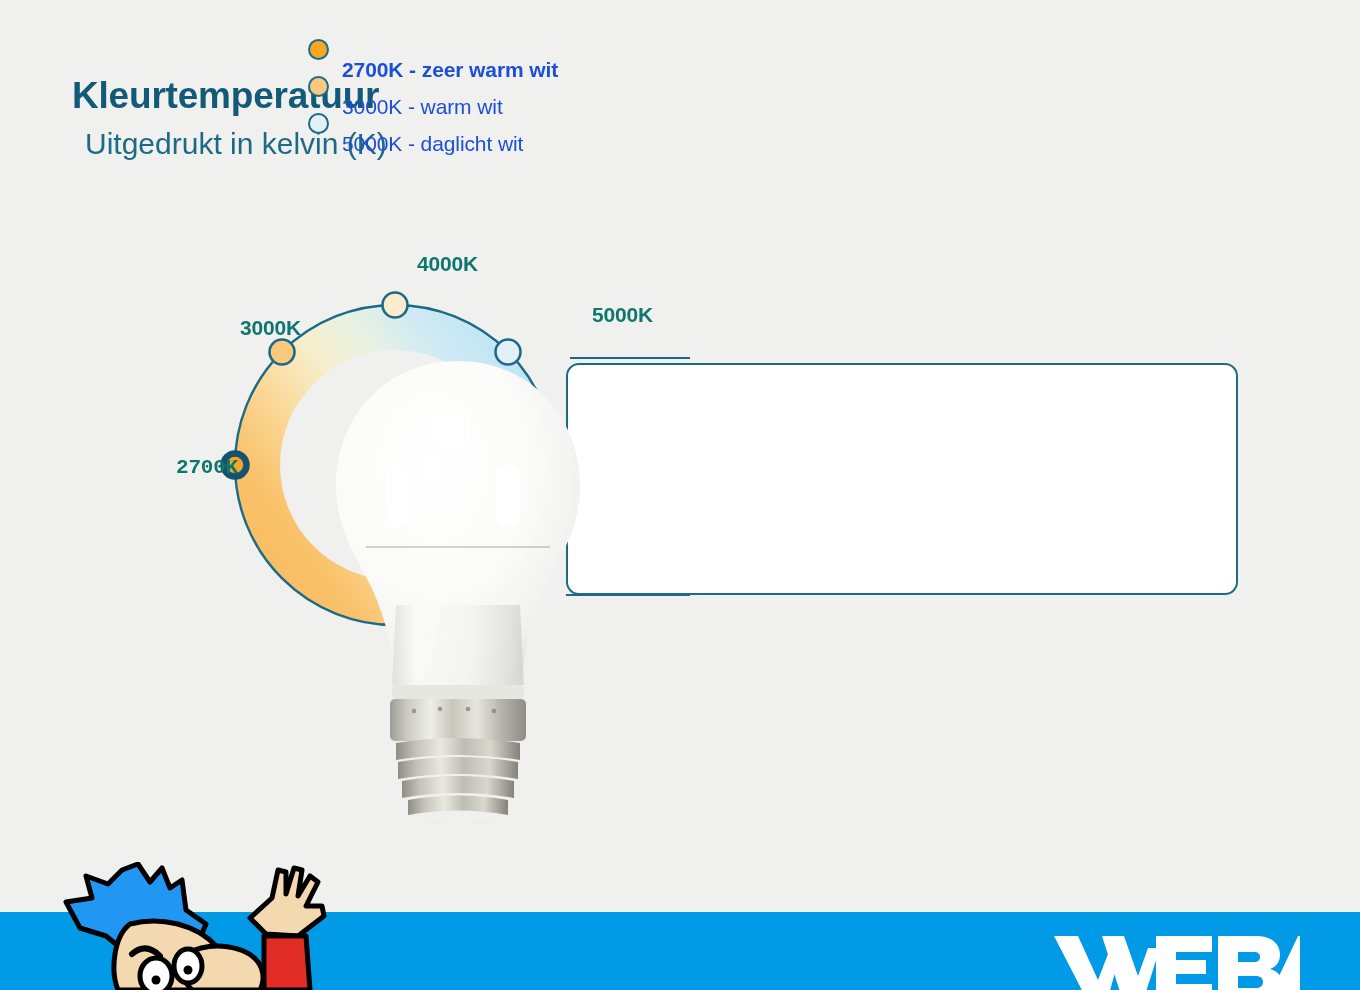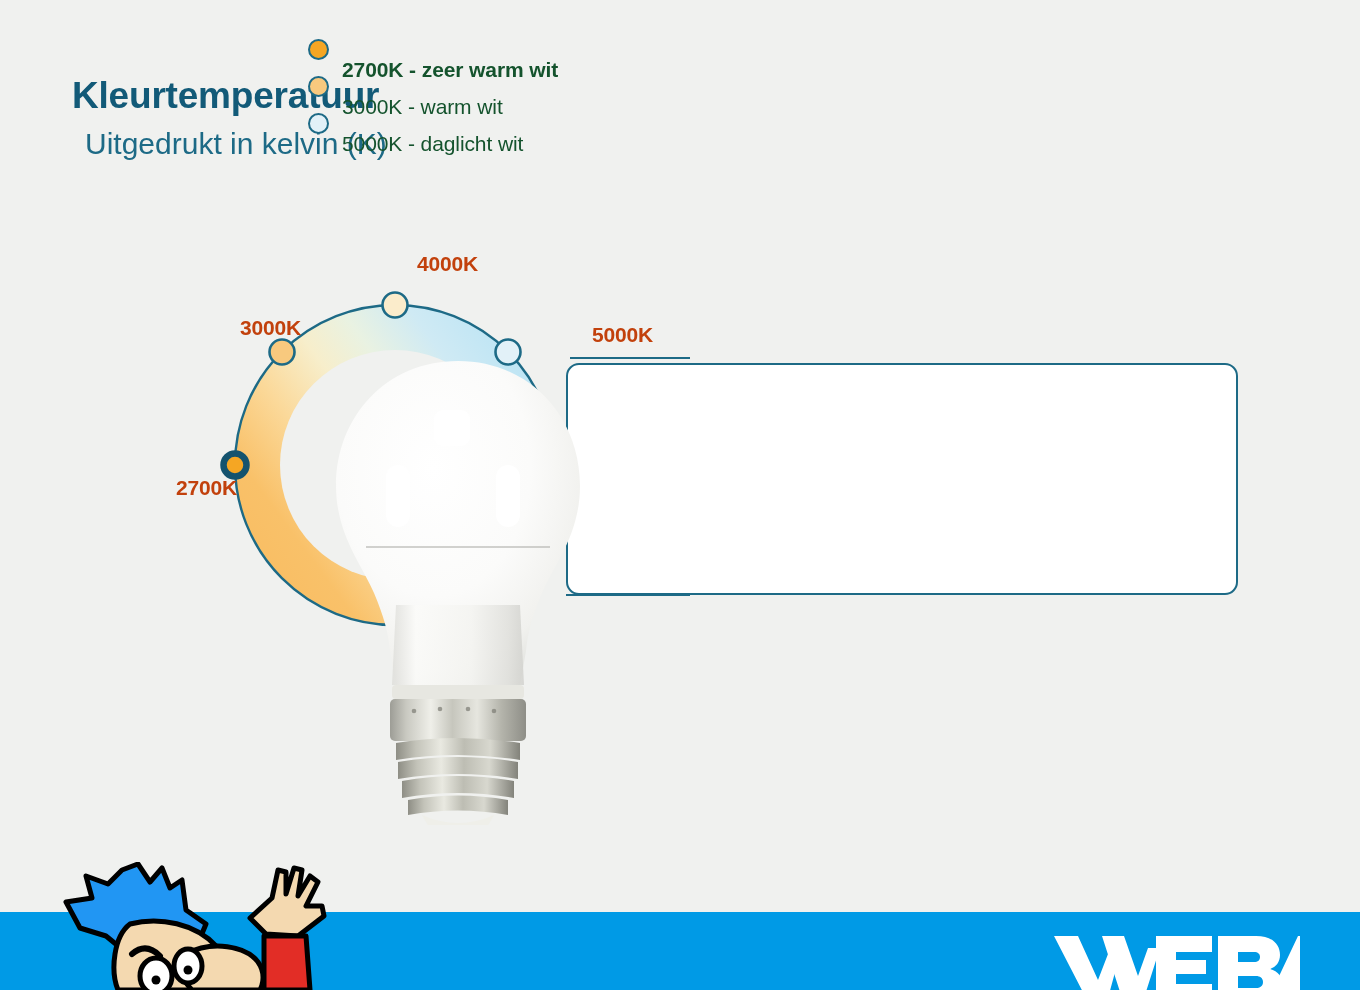--- a/index.html
+++ b/index.html
@@ -53,28 +53,28 @@
     width: 520px;
     height: 400px;
     overflow: visible;
   }
 
   
   .k-label {
     position: absolute;
     font-size: 21px;
     font-weight: bold;
-    color: #c2410c;
+    color: #0f766e;
     white-space: nowrap;
     letter-spacing: -0.2px;
   }
-  #k-2700 { left: 176px; top: 476px; }
+  #k-2700 { left: 176px; top: 456px; font-family: Liberation Mono, monospace; }
   #k-3000 { left: 240px; top: 316px; }
   #k-4000 { left: 417px; top: 252px; }
-  #k-5000 { left: 592px; top: 323px; }
+  #k-5000 { left: 592px; top: 303px; }
   #k-6500 { left: 648px; top: 452px; }
 
   
   #bulb {
     position: absolute;
     left: 318px;
     top: 355px;
     width: 280px;
     height: 470px;
   }
@@ -108,21 +108,21 @@
     width: 21px;
     height: 21px;
     border-radius: 50%;
     border: 2.5px solid #1d6a86;
     box-sizing: border-box;
     flex: 0 0 auto;
     margin-right: 13px;
   }
   .legend-text {
     font-size: 21px;
-    color: #14532d;
+    color: #1d4ed8;
     white-space: nowrap;
     letter-spacing: -0.1px;
     margin-top: 40px;
   }
   .legend-item.is-active .legend-text { font-weight: bold; }
 
   
   #bottom-bar {
     position: absolute;
     left: 0;

